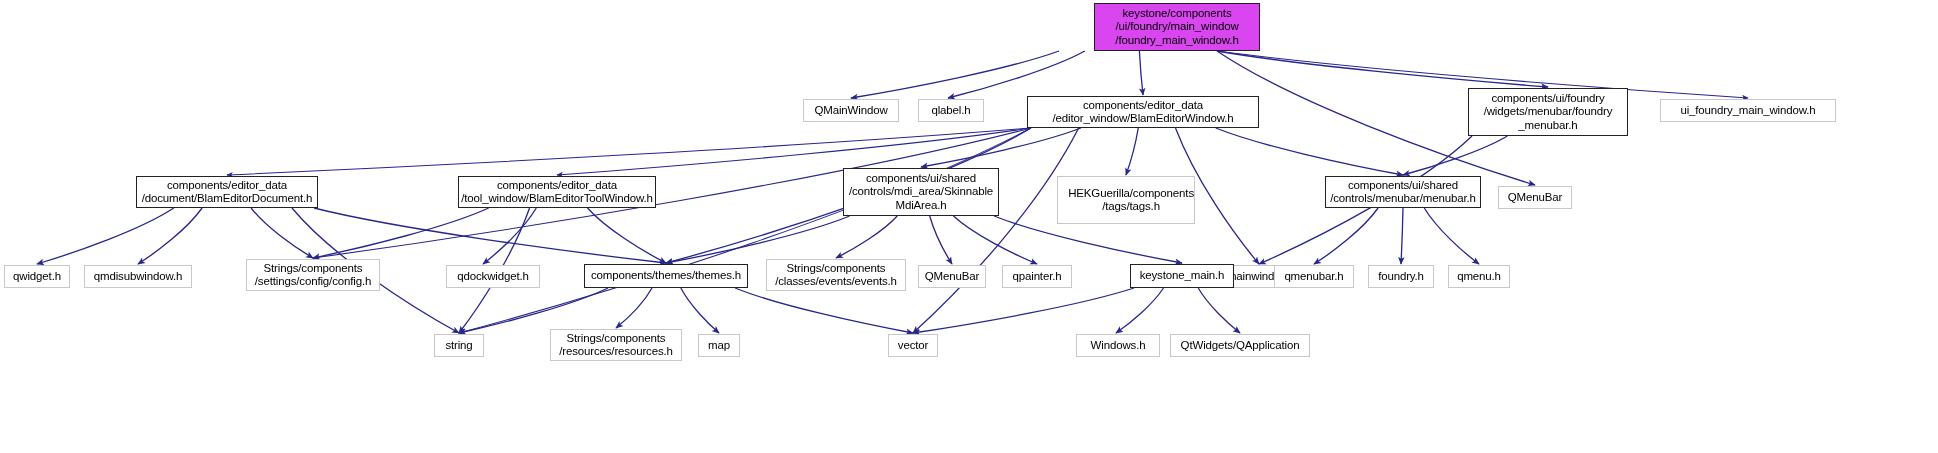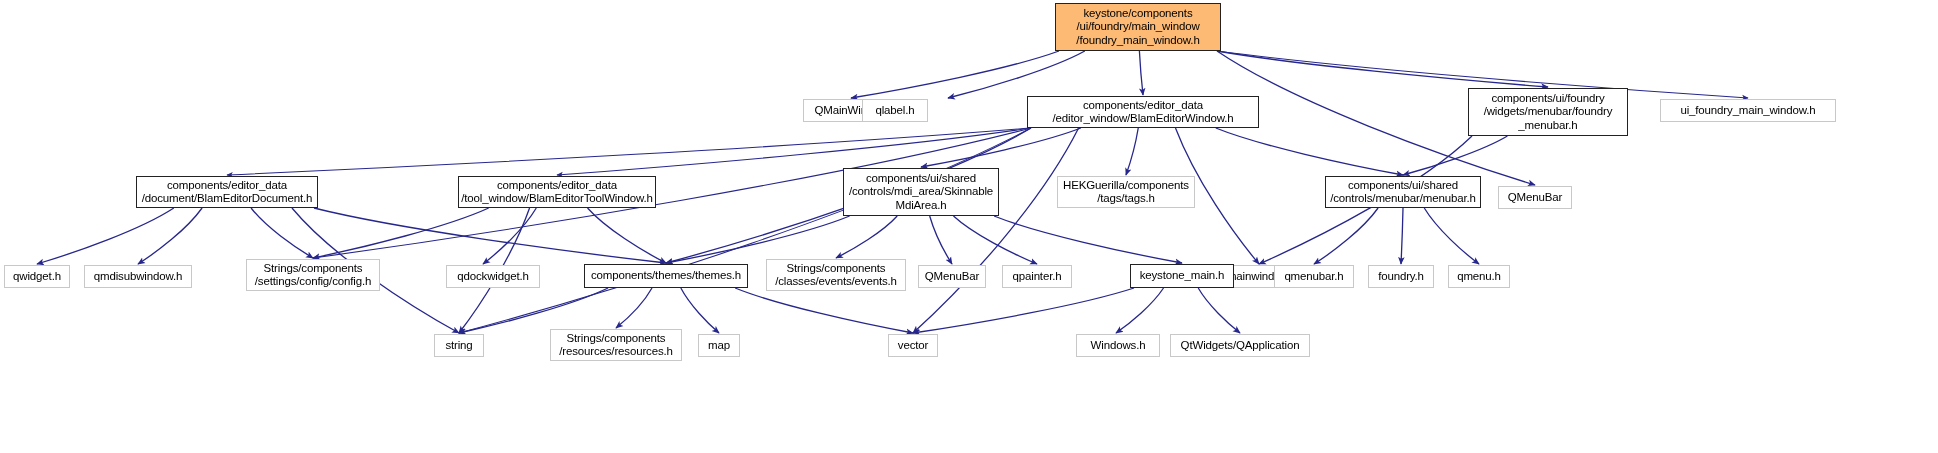--- a/index.html
+++ b/index.html
@@ -36,22 +36,23 @@
     font-size: 11.5px;
     line-height: 13.5px;
     letter-spacing: -0.15px;
     white-space: pre;
     z-index: 2;
   }
   .node.strong {
     border: 1.6px solid #222222;
   }
   .node.root {
-    background: #fdba74;
+    background: #d946ef;
     border: 1.6px solid #222222;
+    margin-left: 39px;
   }
   .node span {
     display: block;
   }
 </style>
 </head>
 <body>
 
 <div id="graph">
   <svg id="edges" viewBox="0 0 1938 453" xmlns="http://www.w3.org/2000/svg">
@@ -101,35 +102,35 @@
       <path d="M 1507.4 136 C 1482.6572 150.82 1434.48704 166.42000000000002 1403 175" fill="none" stroke="#26268c" stroke-width="1.3" marker-end="url(#arrow)"></path>
       <path d="M 1378.08 208 C 1362.89304 229.28 1333.3265279999998 251.68 1314 264" fill="none" stroke="#26268c" stroke-width="1.3" marker-end="url(#arrow)"></path>
       <path d="M 1403 208 C 1402.526 229.28 1401.6032 251.68 1401 264" fill="none" stroke="#26268c" stroke-width="1.3" marker-end="url(#arrow)"></path>
       <path d="M 1424.28 208 C 1437.24864 229.28 1462.496448 251.68 1479 264" fill="none" stroke="#26268c" stroke-width="1.3" marker-end="url(#arrow)"></path>
     </svg>
   <div id="nodes-layer">
       <div class="node root" style="left: 1055px; top: 3px; width: 166px; height: 48px;"><span>keystone/components
 /ui/foundry/main_window
 /foundry_main_window.h</span></div>
       <div class="node" style="left: 803px; top: 99px; width: 96px; height: 23px;"><span>QMainWindow</span></div>
-      <div class="node" style="left: 862px; top: 99px; width: 66px; height: 23px;"><span>qlabel.h</span></div>
+      <div class="node" style="left: 918px; top: 99px; width: 66px; height: 23px;"><span>qlabel.h</span></div>
       <div class="node strong" style="left: 1027px; top: 96px; width: 232px; height: 32px;"><span>components/editor_data
 /editor_window/BlamEditorWindow.h</span></div>
       <div class="node strong" style="left: 1468px; top: 88px; width: 160px; height: 48px;"><span>components/ui/foundry
 /widgets/menubar/foundry
 _menubar.h</span></div>
       <div class="node" style="left: 1660px; top: 99px; width: 176px; height: 23px;"><span>ui_foundry_main_window.h</span></div>
       <div class="node strong" style="left: 136px; top: 176px; width: 182px; height: 32px;"><span>components/editor_data
 /document/BlamEditorDocument.h</span></div>
       <div class="node strong" style="left: 458px; top: 176px; width: 198px; height: 32px;"><span>components/editor_data
 /tool_window/BlamEditorToolWindow.h</span></div>
       <div class="node strong" style="left: 843px; top: 168px; width: 156px; height: 48px;"><span>components/ui/shared
 /controls/mdi_area/Skinnable
 MdiArea.h</span></div>
-      <div class="node" style="left: 1057px; top: 176px; width: 138px; height: 32px;"><span>HEKGuerilla/components
+      <div class="node" style="left: 1057px; top: 176px; width: 138px; height: 48px; justify-content: flex-end;"><span>HEKGuerilla/components
 /tags/tags.h</span></div>
       <div class="node" style="left: 1211px; top: 265px; width: 96px; height: 23px;"><span>qmainwindow.h</span></div>
       <div class="node strong" style="left: 1325px; top: 176px; width: 156px; height: 32px;"><span>components/ui/shared
 /controls/menubar/menubar.h</span></div>
       <div class="node" style="left: 1498px; top: 186px; width: 74px; height: 23px;"><span>QMenuBar</span></div>
       <div class="node" style="left: 4px; top: 265px; width: 66px; height: 23px;"><span>qwidget.h</span></div>
       <div class="node" style="left: 84px; top: 265px; width: 108px; height: 23px;"><span>qmdisubwindow.h</span></div>
       <div class="node" style="left: 246px; top: 259px; width: 134px; height: 32px;"><span>Strings/components
 /settings/config/config.h</span></div>
       <div class="node" style="left: 436px; top: 265px; width: 94px; height: 23px; margin-left: 10px;"><span>qdockwidget.h</span></div>

